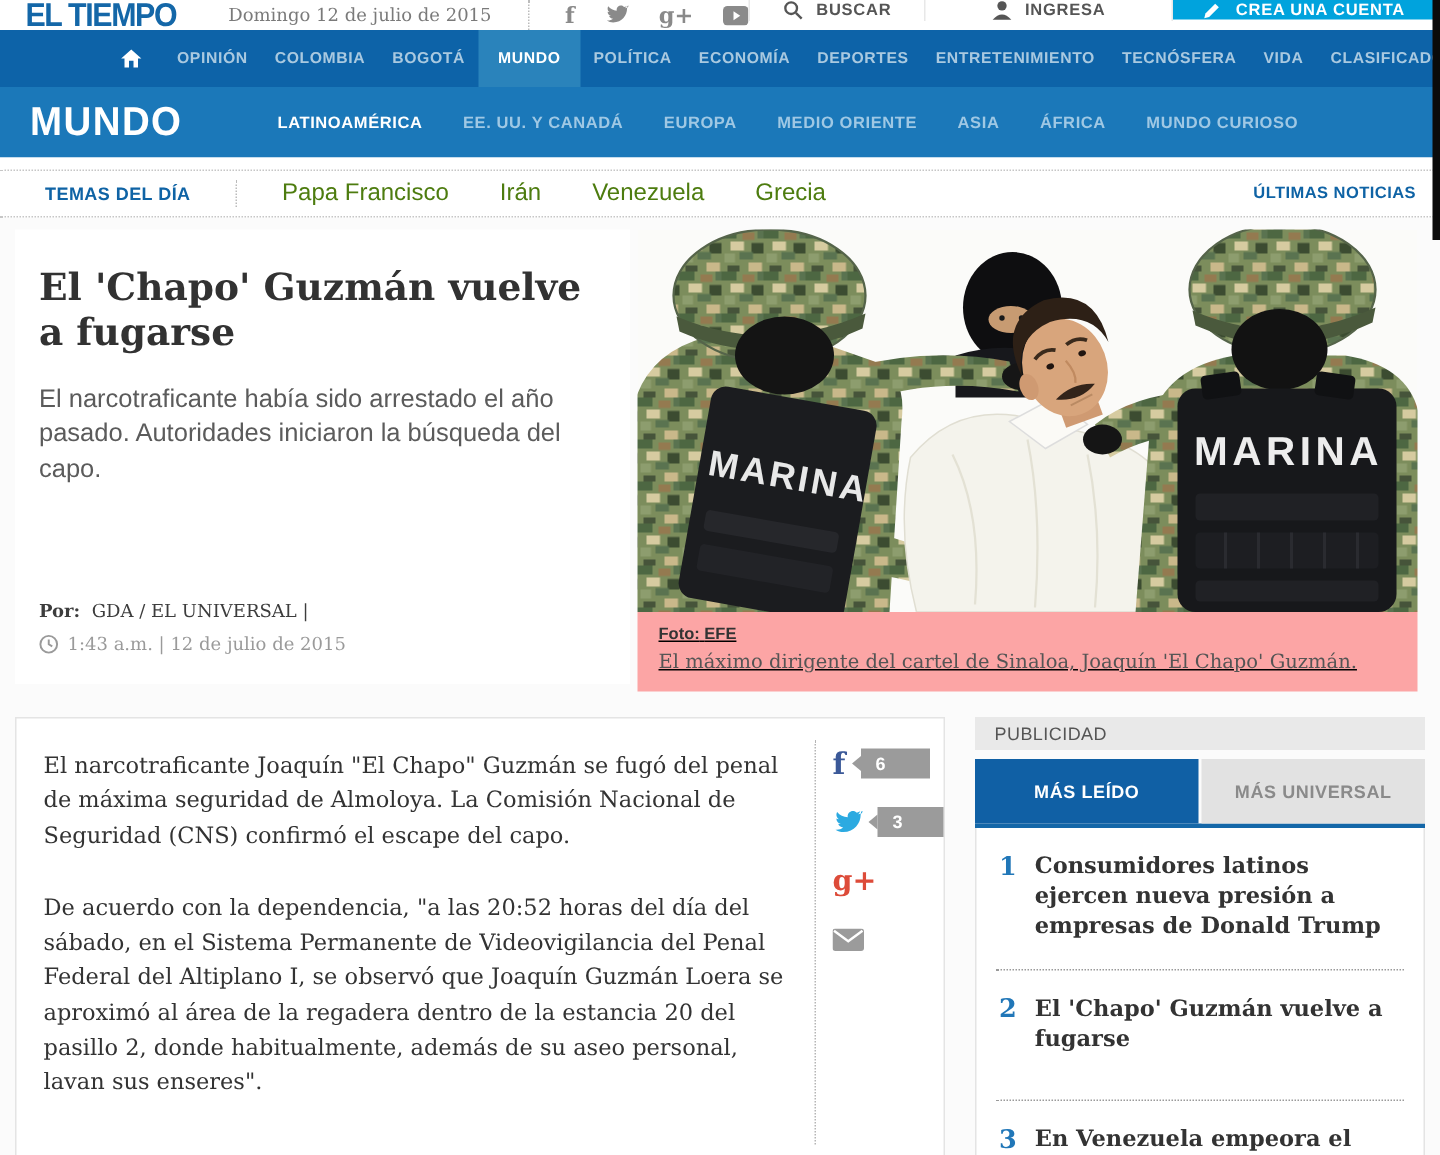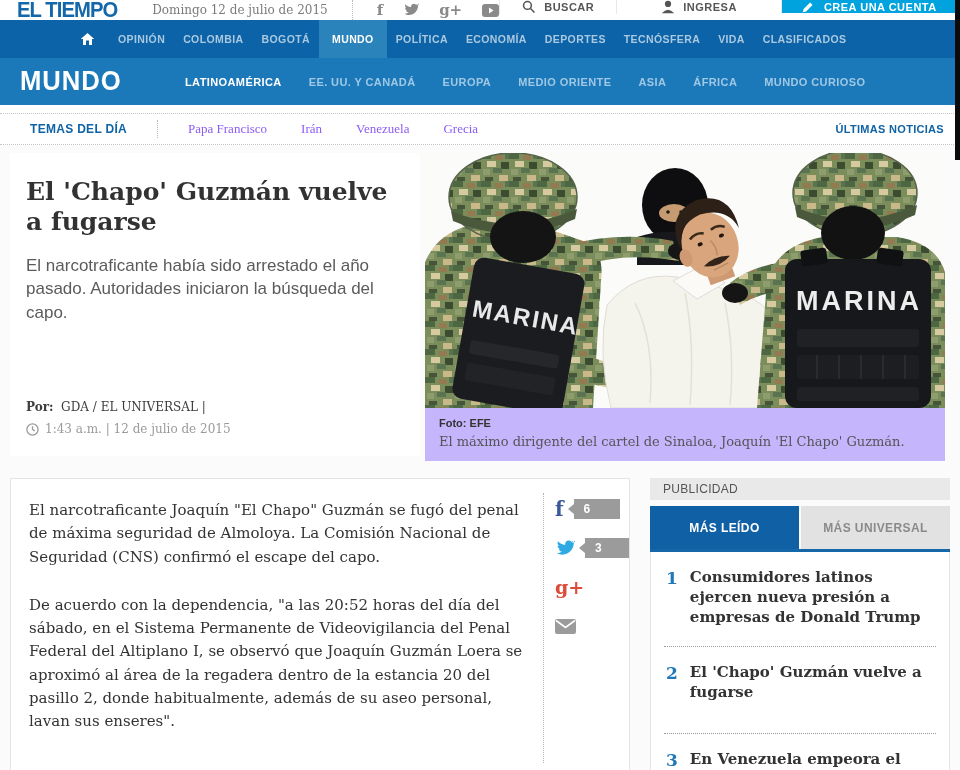--- a/index.html
+++ b/index.html
@@ -31,37 +31,37 @@
   .sb-nav { display:flex; gap:27px; margin-left:58px; }
   .sb-item { color:#9fc8e4; font-size:11px; font-weight:bold; letter-spacing:.4px; cursor:pointer; white-space:nowrap; }
   .sb-item.active { color:#fff; }
 
   
   .gap8 { height:8px; background:#fff; }
   .topicsbar { height:32px; background:#fff; border-top:1px dotted #c6c6c6; border-bottom:1px dotted #c6c6c6; display:flex; align-items:center; }
   .tp-label { color:#0f63a5; font-size:12px; font-weight:bold; letter-spacing:.3px; margin-left:30px; white-space:nowrap; }
   .tp-div { border-left:1px dotted #bbb; height:18px; margin:0 30px; }
   .tp-links { display:flex; gap:34px; }
-  .tp-link { font-family:Liberation Serif, serif; font-size:13px; color:#8b5cf6; cursor:pointer; white-space:nowrap; }
+  .tp-link { font-family:Liberation Sans, sans-serif; font-size:16px; color:#4d7c0f; cursor:pointer; white-space:nowrap; }
   .tp-latest { margin-left:auto; margin-right:16px; color:#0f63a5; font-size:11px; font-weight:bold; letter-spacing:.3px; cursor:pointer; white-space:nowrap; }
 
   
   .main { position:relative; width:960px; height:605px; margin-top:8px; }
 
   .headcard { position:absolute; left:10px; top:0; width:410px; height:303px; background:#fff; padding:24px 26px 20px 16px; display:flex; flex-direction:column; }
   .headline { font-family:"DejaVu Serif",serif; font-weight:bold; font-size:25px; line-height:1.18; color:#323232; }
   .subhead { font-size:17px; line-height:1.38; color:#5b5b5b; margin-top:18px; }
   .byline-block { margin-top:auto; }
   .byline { font-family:"DejaVu Serif",serif; font-size:12px; color:#3d3d3d; }
   .byline b { font-weight:bold; }
   .timerow { display:flex; align-items:center; gap:6px; margin-top:8px; font-family:"DejaVu Serif",serif; font-size:12px; color:#9a9a9a; }
 
   .photowrap { position:absolute; left:425px; top:0; width:520px; }
   .photo { width:520px; height:255px; display:block; }
-  .caption { background:#c4b5fd; padding:9px 14px 12px; }
+  .caption { background:#fca5a5; padding:9px 14px 12px;text-decoration:underline; }
   .cap-credit { font-size:11px; font-weight:bold; color:#333; }
   .cap-text { font-family:"DejaVu Serif",serif; font-size:13px; color:#555; margin-top:5px; }
 
   .article { position:absolute; left:10px; top:325px; width:620px; height:300px; background:#fff; border:1px solid #e4e4e4; display:flex; }
   .art-body { flex:1; padding:20px 14px 20px 18px; }
   .art-body p { font-family:"DejaVu Serif",serif; font-size:15px; line-height:1.55; color:#333; margin-bottom:25px; }
   .sharecol { width:86px; border-left:1px dotted #b5b5b5; margin:14px 0; padding:4px 0 0 11px; display:flex; flex-direction:column; gap:15px; }
   .shrow { display:flex; align-items:center; height:24px; }
   .fb-f { color:#3b5998; font-family:"DejaVu Serif",serif; font-weight:bold; font-size:20px; cursor:pointer; }
   .gp { color:#dd4b39; font-family:"DejaVu Serif",serif; font-weight:bold; font-size:19px; cursor:pointer; }
@@ -136,20 +136,21 @@
         <path d="M10 1 L19 9 H16 V17 H12 V11 H8 V17 H4 V9 H1 Z" fill="#fff"></path>
       </svg>
   </span>
   <span class="mn-item">OPINIÓN</span>
   <span class="mn-item">COLOMBIA</span>
   <span class="mn-item">BOGOTÁ</span>
   <span class="mn-item active">MUNDO</span>
   <span class="mn-item">POLÍTICA</span>
   <span class="mn-item">ECONOMÍA</span>
   <span class="mn-item">DEPORTES</span>
+  <span class="mn-item">ENTRETENIMIENTO</span>
   <span class="mn-item">TECNÓSFERA</span>
   <span class="mn-item">VIDA</span>
   <span class="mn-item">CLASIFICADOS</span>
 </div>
 
 <div class="sectionbar">
   <div class="sb-title">MUNDO</div>
   <div class="sb-nav">
     <span class="sb-item active">LATINOAMÉRICA</span>
     <span class="sb-item">EE. UU. Y CANADÁ</span>

